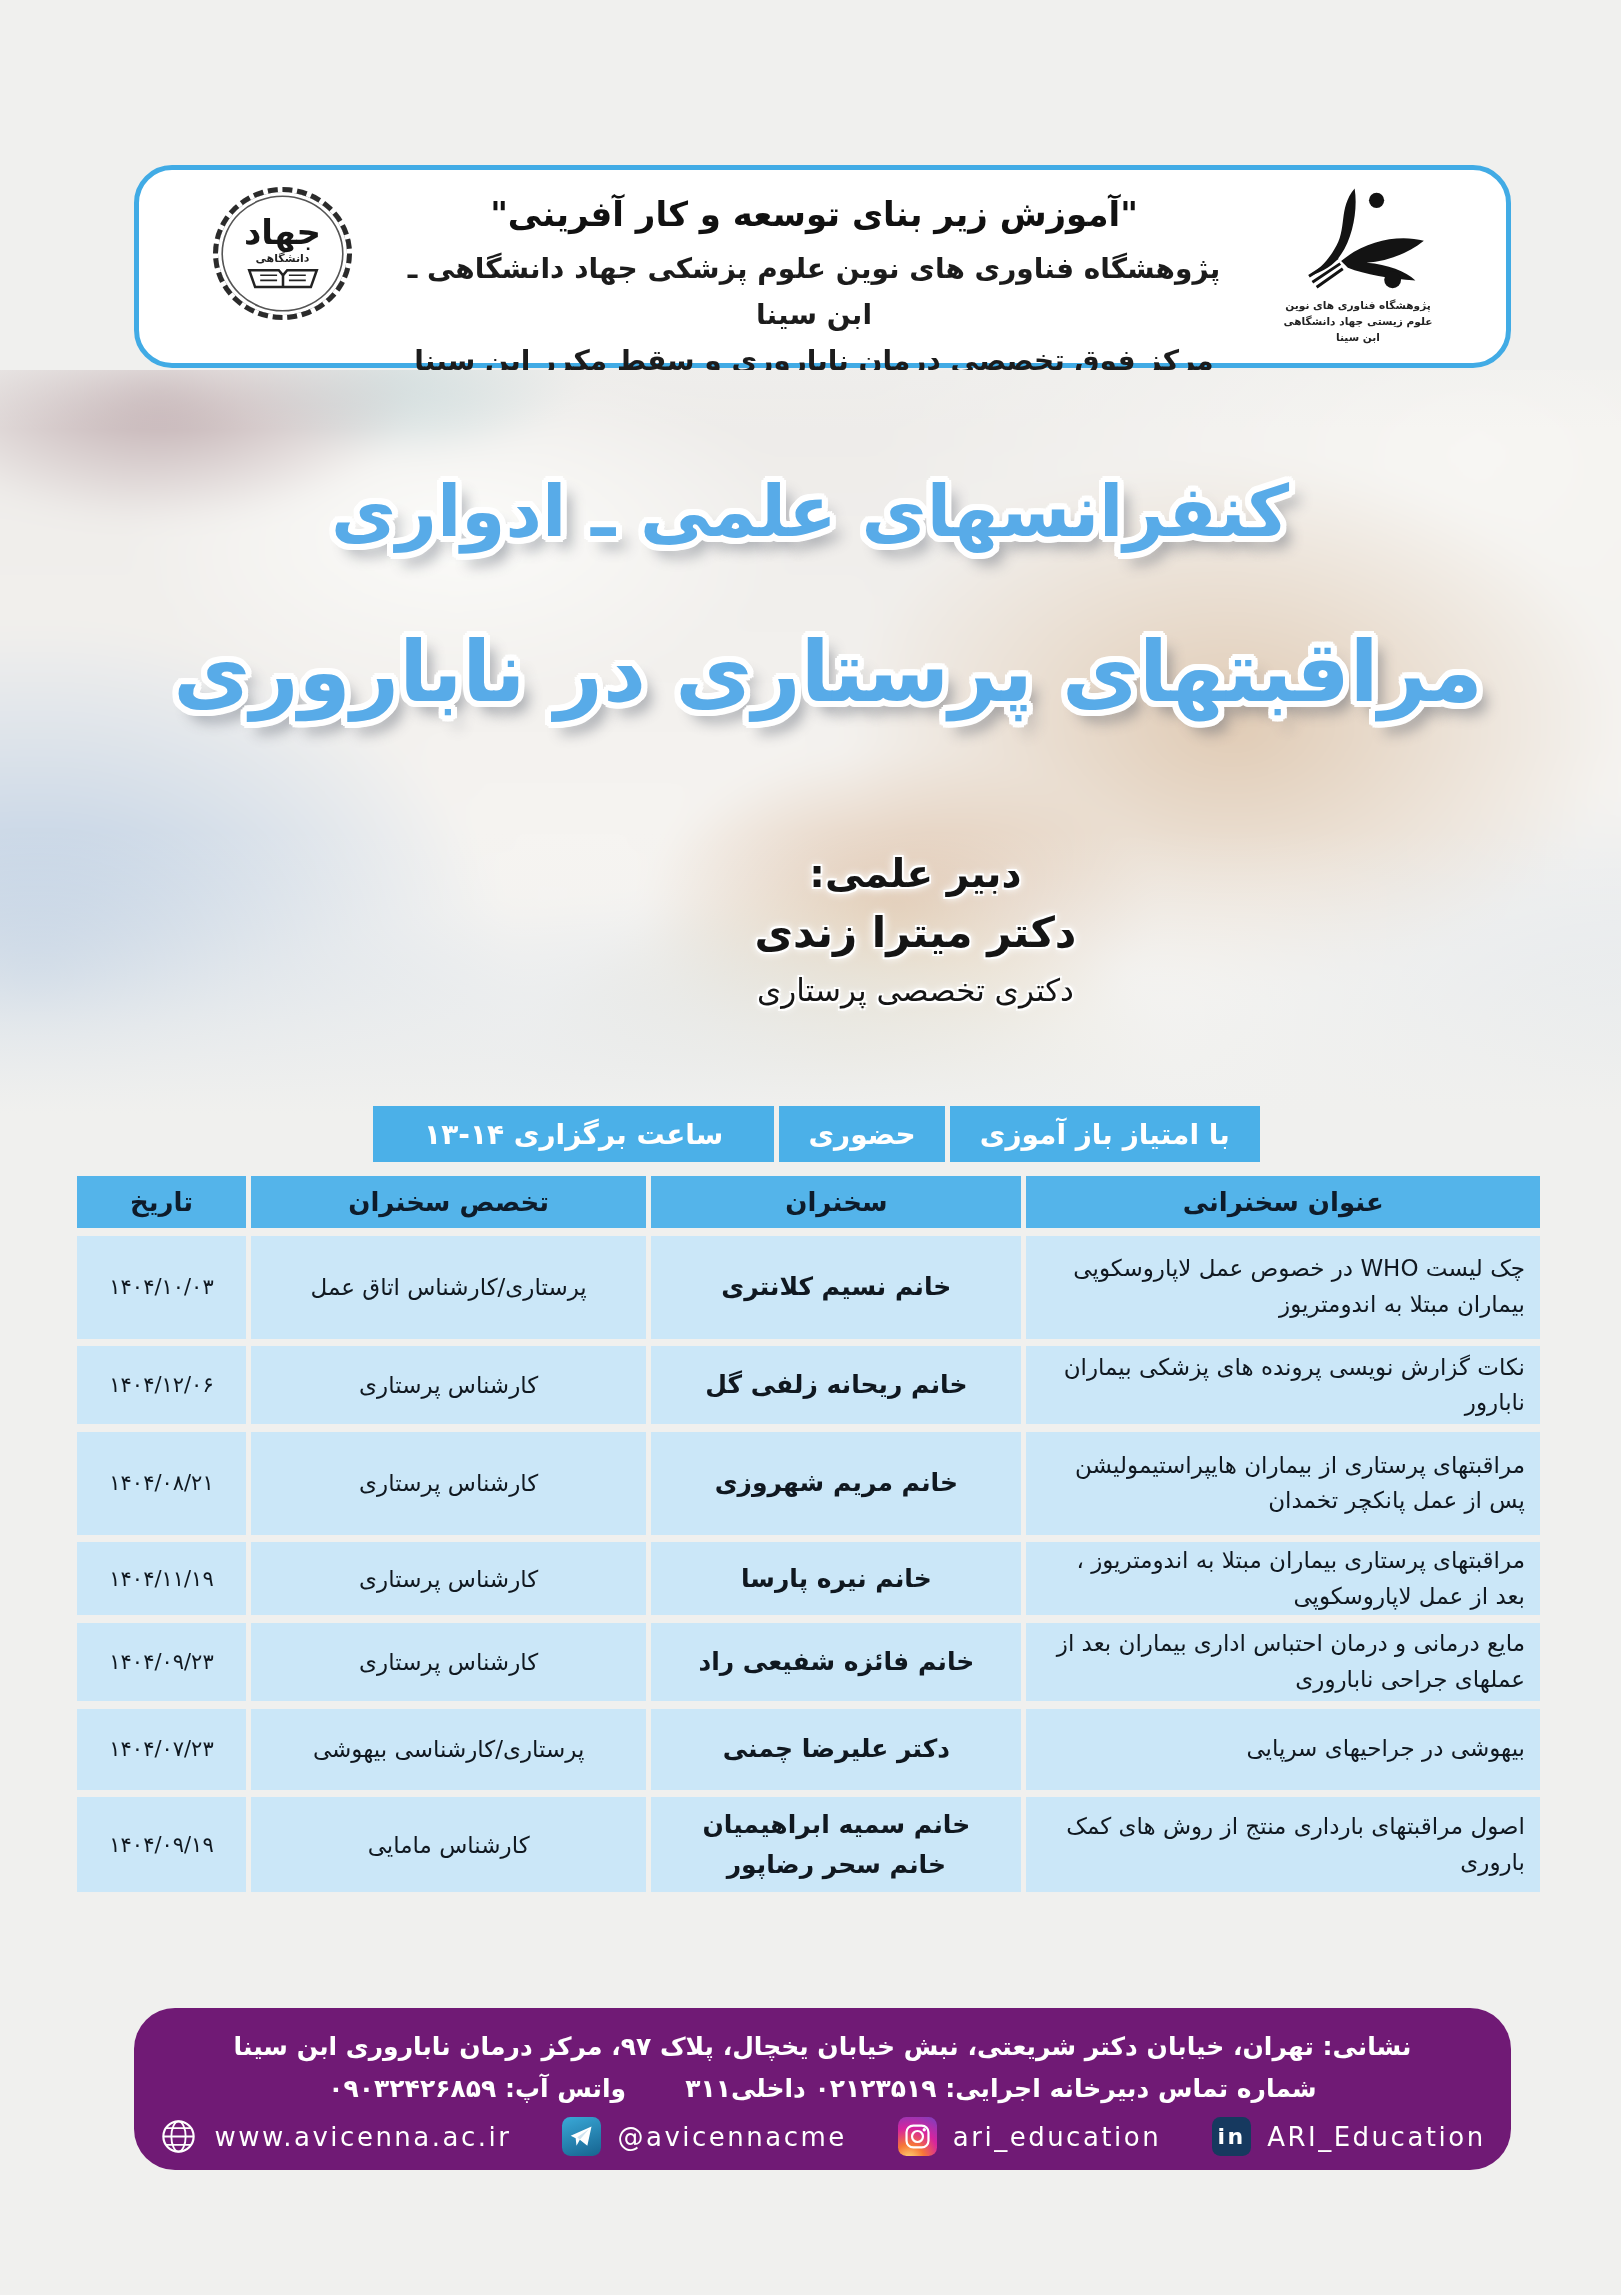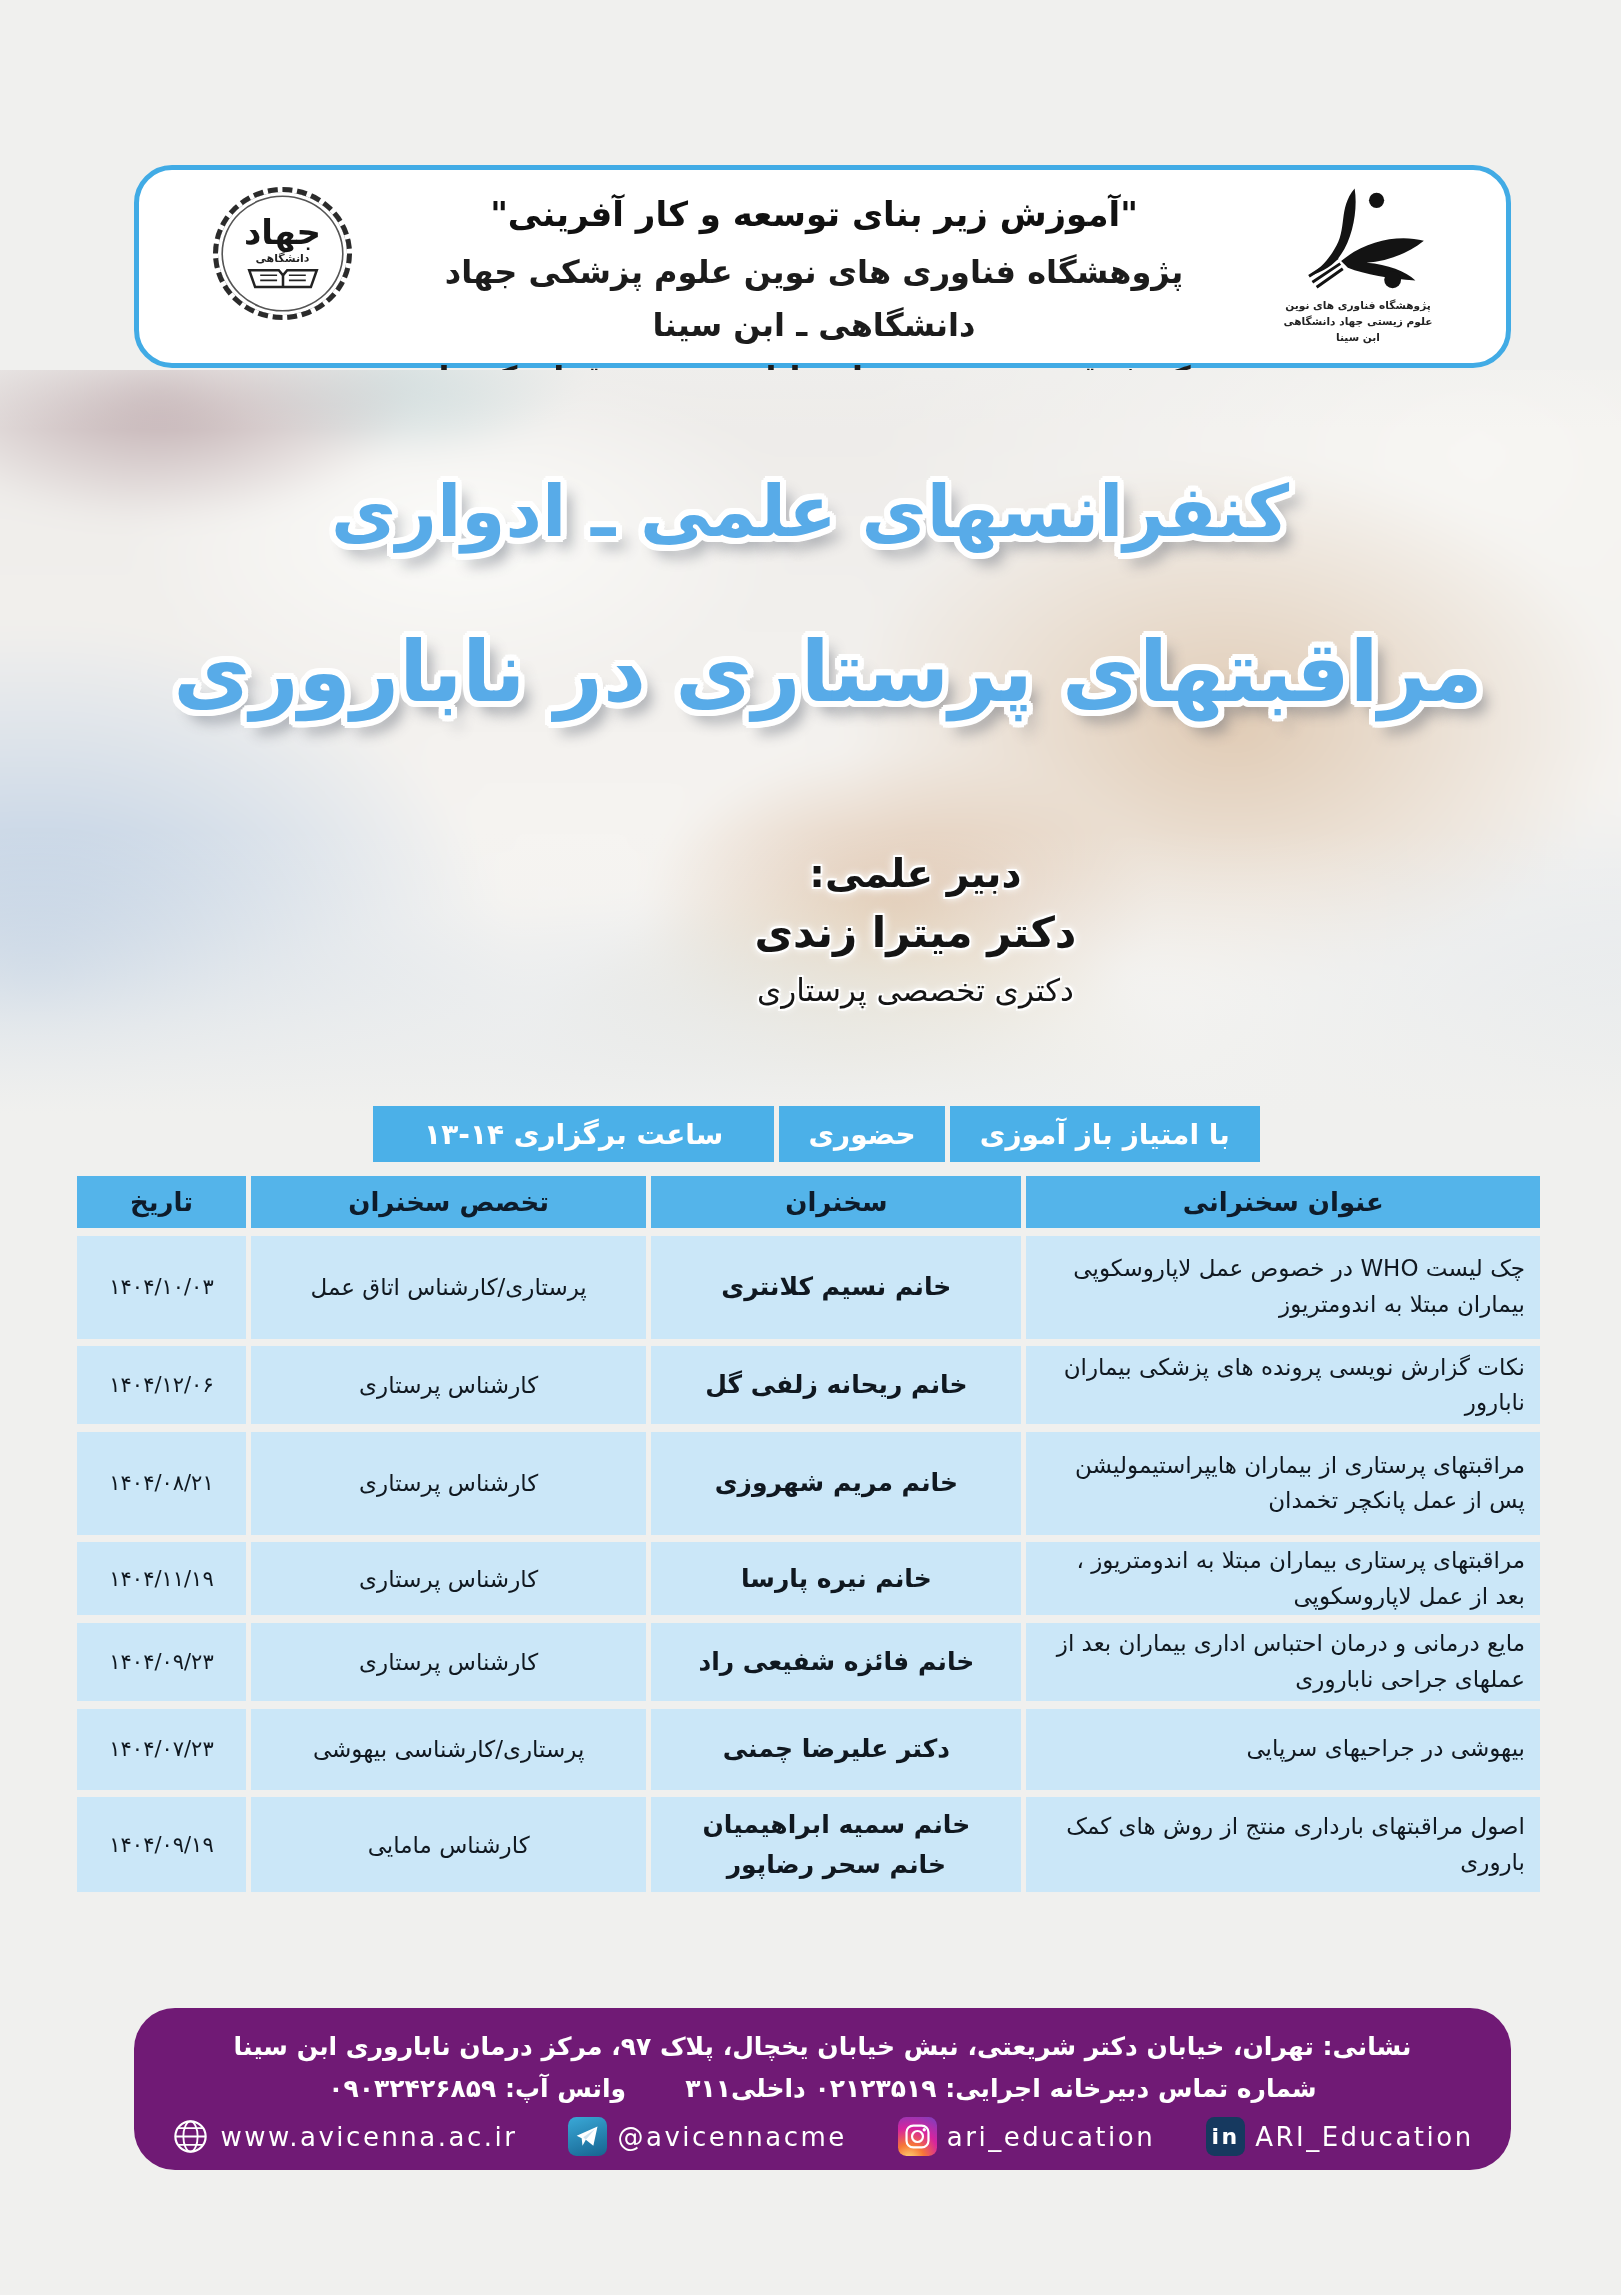--- a/index.html
+++ b/index.html
@@ -5,21 +5,21 @@
   * { margin:0; padding:0; box-sizing:border-box; }
   html,body { background:#e8e8e6; }
   body { font-family:"DejaVu Sans", sans-serif; }
   .canvas { position:relative; width:1622px; height:2295px; background:#f0f0ee; overflow:hidden; margin:0 auto; direction:rtl; }
 
   
   .header-card { position:absolute; top:165px; left:135px; width:1377px; height:203px;
     background:#ffffff; border:5px solid #41abe5; border-radius:38px; }
   .header-center { position:absolute; top:24px; left:253px; right:270px; text-align:center; color:#111; }
   .slogan { font-size:34px; font-weight:bold; letter-spacing:0.4px; margin-bottom:12px; }
-  .org-line { font-size:32px; font-weight:bold; color:#1c1c1c; line-height:1.65; }
+  .org-line { font-size:28px; font-weight:bold; color:#1c1c1c; line-height:1.65; }
 
   .avc-logo { position:absolute; top:15px; right:51px; width:194px; text-align:center; }
   .avc-caption { font-size:10.6px; font-weight:bold; color:#222; line-height:1.5; }
 
   .jahad-logo { position:absolute; top:17px; left:59px; width:169px; text-align:center; }
   .jahad-ring { width:139px; height:133px; margin:0 auto; border:5px dashed #2b2b2b; border-radius:50%;
     background:#fff; box-shadow:inset 0 0 0 3.4px #fff, inset 0 0 0 5px #555;
     display:flex; flex-direction:column; align-items:center; justify-content:center; padding-top:5px; }
   .jahad-word { font-size:34px; font-weight:bold; color:#161616; line-height:1; }
   .jahad-sub { font-size:11px; font-weight:bold; color:#222; margin-top:3.4px; }
@@ -82,21 +82,21 @@
   .cell-spec { font-size:23px; }
   .cell-date { font-size:21px; }
 
   
   .footer { position:absolute; top:2008px; left:135px; width:1377px; height:162px;
     background:#701a75; border-radius:41px; color:#fff; text-align:center; padding-top:20px; }
   .f-line { font-size:25px; font-weight:bold; line-height:1.55; }
   .f-line2 { margin-top:3.4px; }
   .f-gap { display:inline-block; width:59px; }
   .f-social { margin-top:8.4px; direction:ltr; display:flex; justify-content:center; align-items:center; gap:51px; }
-  .soc { display:flex; align-items:center; gap:10px; font-size:26px; letter-spacing:2.5px; color:#fff; font-weight:500; }
+  .soc { display:flex; align-items:center; gap:16px; font-size:26px; letter-spacing:2.5px; color:#fff; font-weight:500; }
   .soc-ico { width:39px; height:39px; border-radius:8.4px; display:flex; align-items:center; justify-content:center; flex:0 0 auto; }
   .ico-web { background:transparent; }
   .ico-tg  { background:linear-gradient(160deg,#3aa9d8,#16638f); }
   .ico-ig  { background:radial-gradient(circle at 28% 110%, #fdc468 8%, #f77737 30%, #d6249f 62%, #8a3ab9 92%); }
   .ico-in  { background:#16395f; color:#fff; font-weight:bold; font-size:22px; font-family:"DejaVu Sans", sans-serif; }
 </style>
 </head>
 <body>
 
 <div class="canvas">

